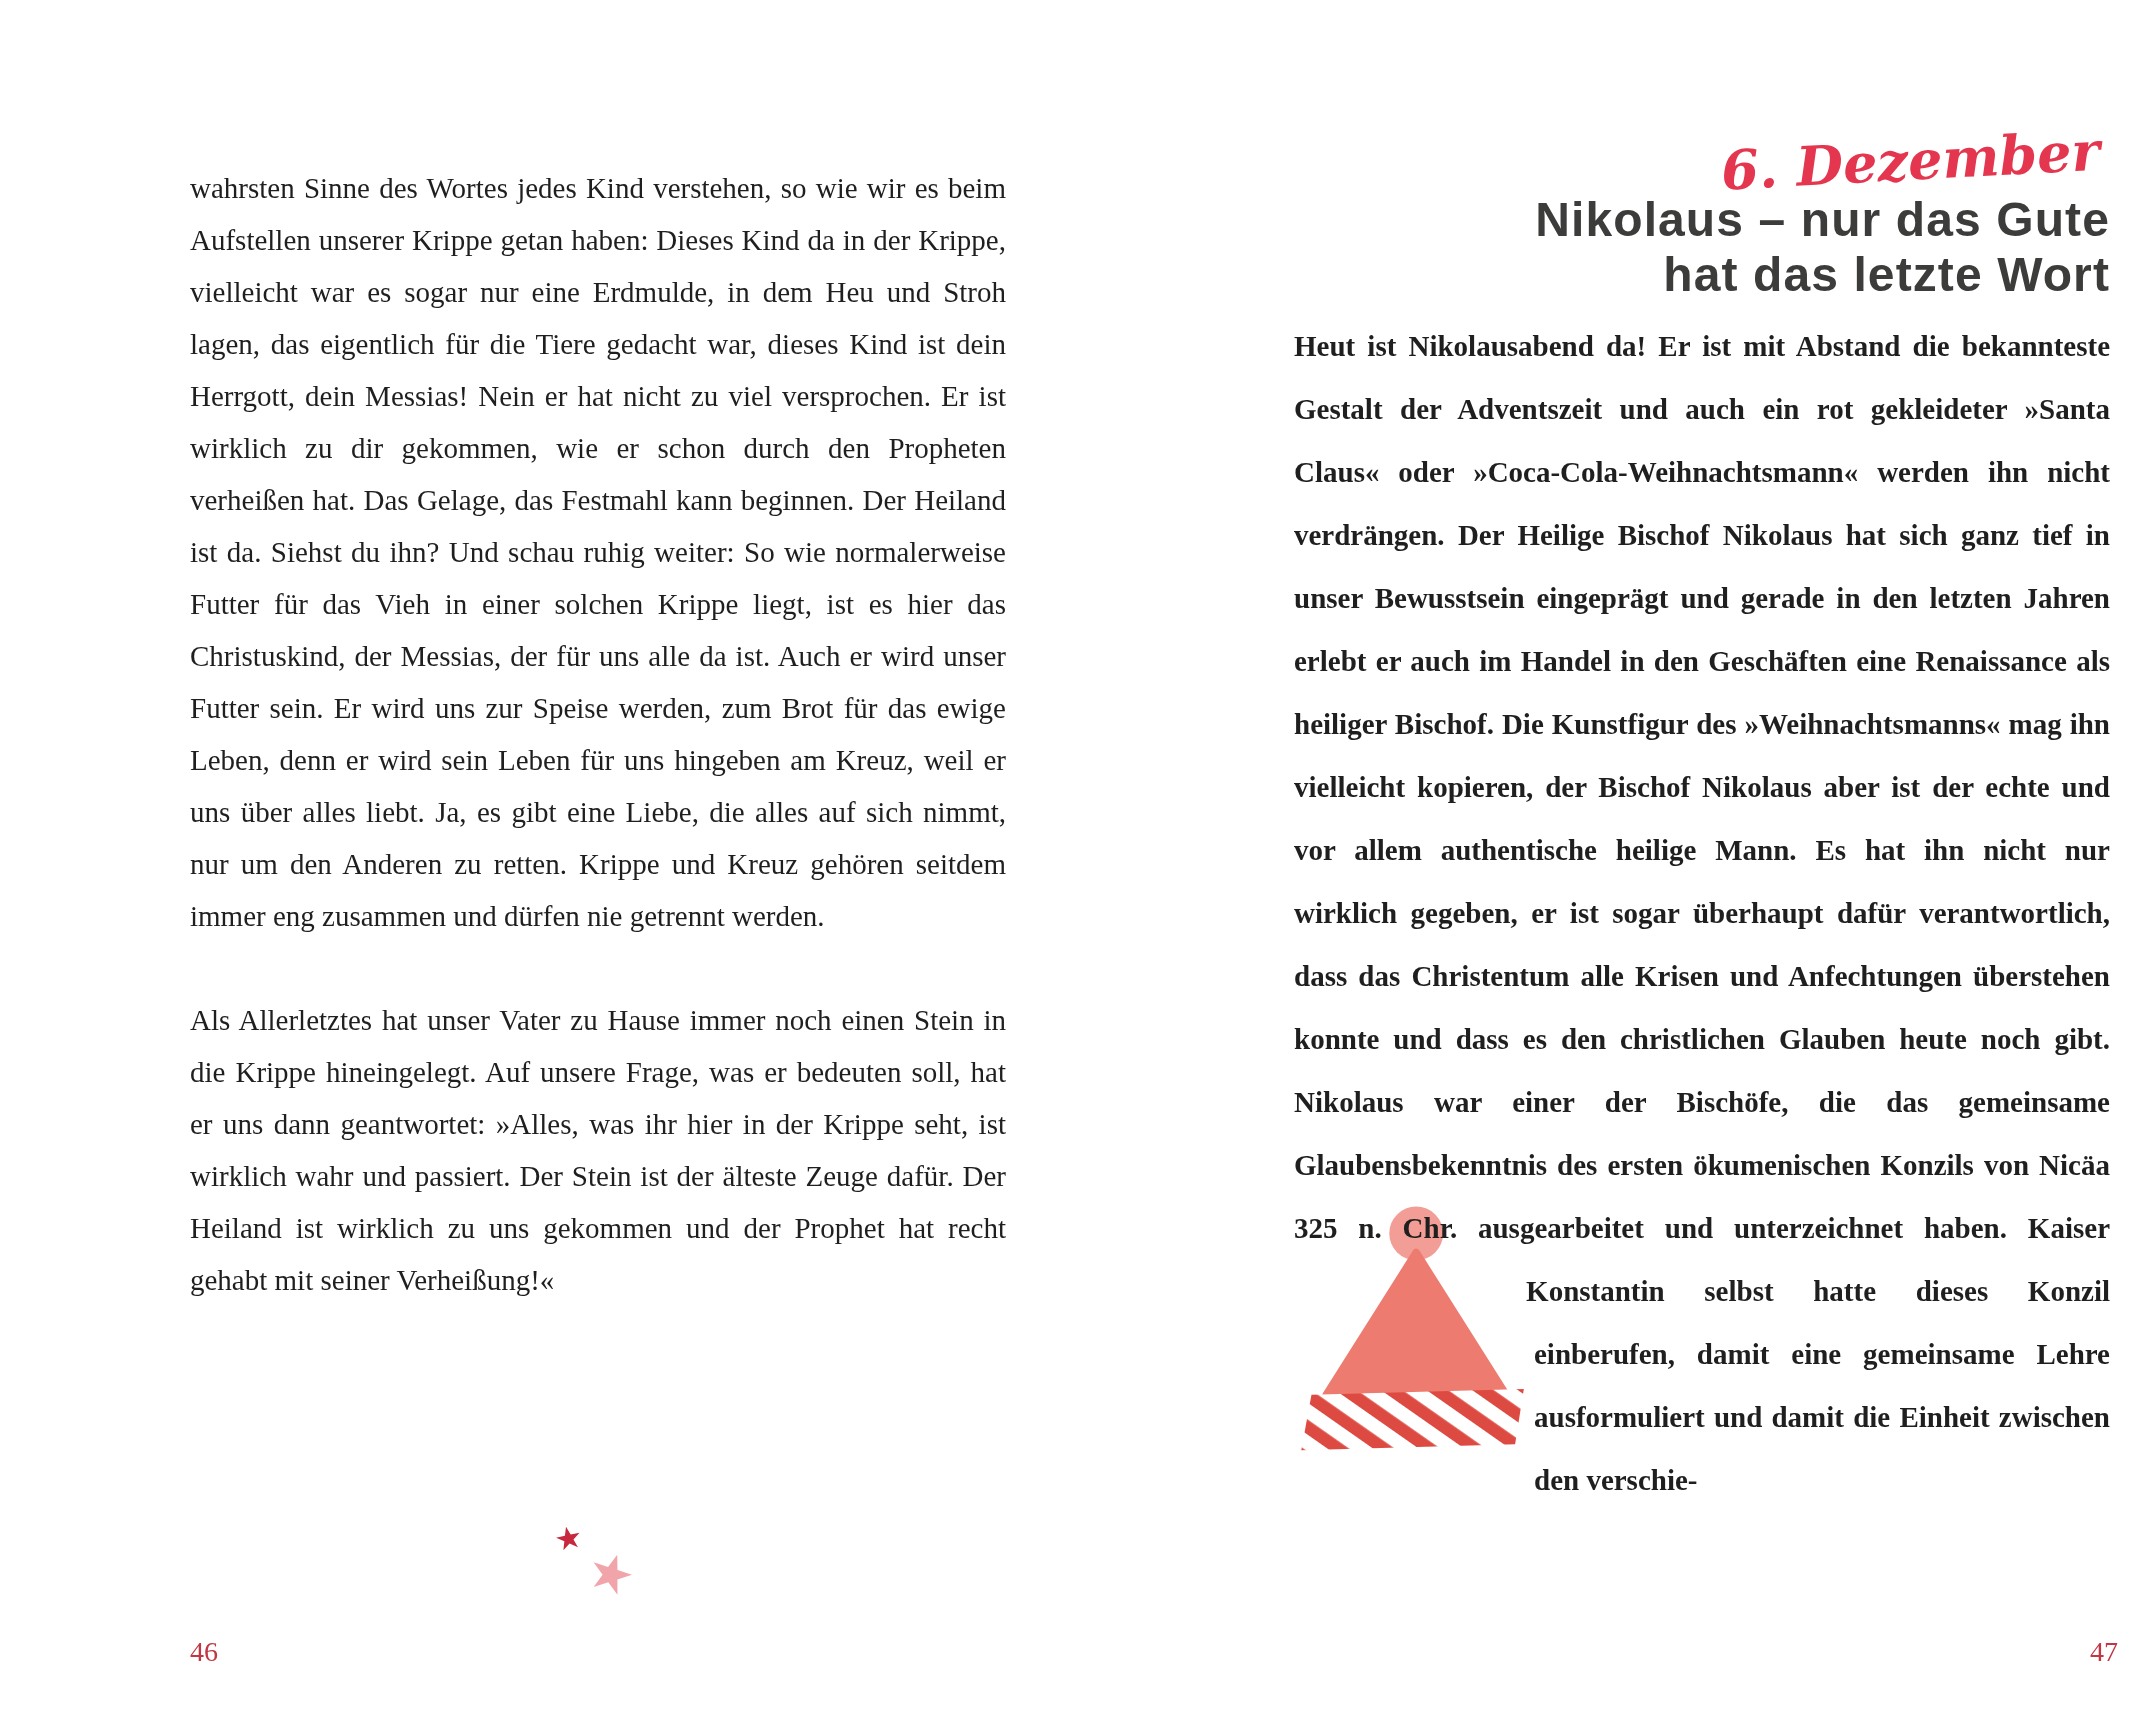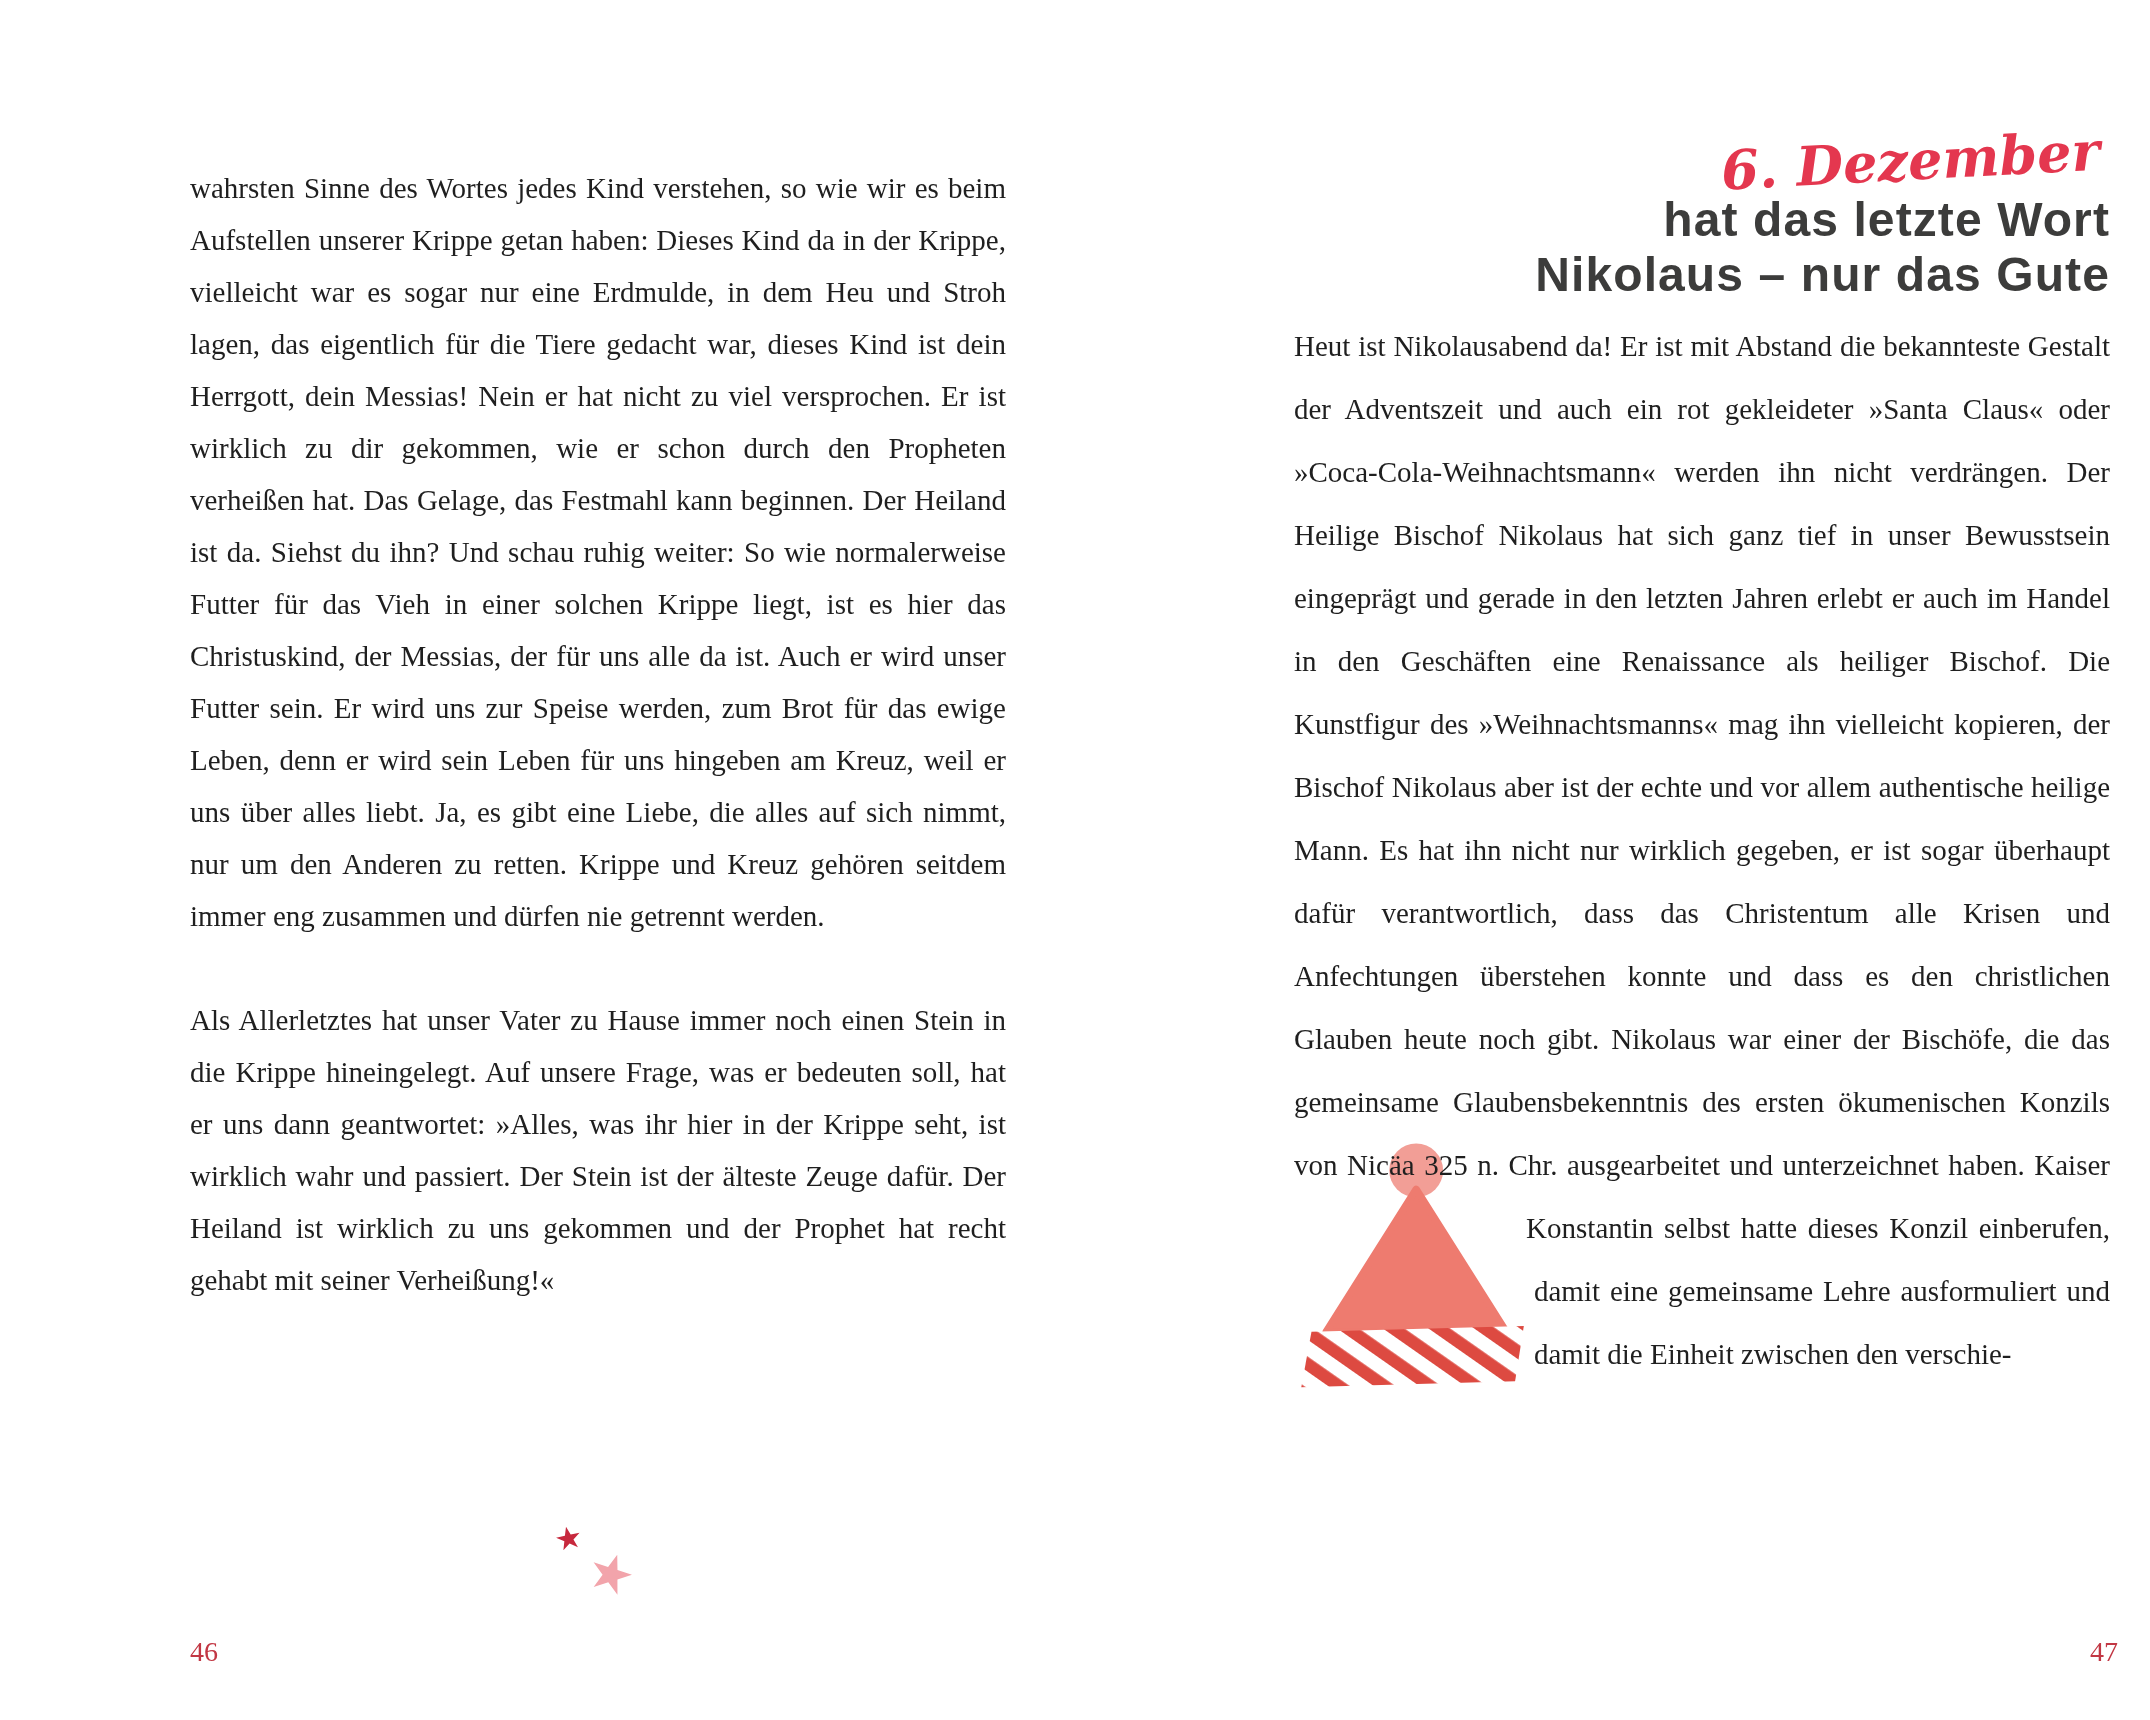--- a/index.html
+++ b/index.html
@@ -51,21 +51,21 @@
     font-family:"Liberation Sans", sans-serif;
     font-weight:700;
     font-size:48px;line-height:55px;
     letter-spacing:1.1px;
     color:#3c3c3b;
   }
   .title .tl{display:block;}
   .right-body{
     margin:13px 0 0 0;
     font-size:29px;line-height:63px;text-align:justify;
-    hyphens:auto;-webkit-hyphens:auto;
+    hyphens:auto;font-weight:bold;-webkit-hyphens:auto;
   }
   .hat-float{
     float:left;width:240px;height:251px;
     shape-outside:polygon(0% 0%, 64% 0%, 100% 74%, 100% 100%, 0% 100%);
     shape-margin:19px;
     margin-top:4.4px;
   }
   .hat-float svg{display:block;}
 </style>
 </head>
@@ -90,22 +90,22 @@
   <div class="page-num pn-left">46</div>
 </div>
 
 <div class="page right">
 
   <div class="right-col">
 
     <div class="date-heading">6. Dezember</div>
 
     <h1 class="title">
+      <span class="tl">Nikolaus – nur das Gute</span>
       <span class="tl">hat das letzte Wort</span>
-      <span class="tl">Nikolaus – nur das Gute</span>
     </h1>
 
     <p class="right-body"><span>Heut ist Nikolausabend da! Er ist mit Abstand die bekannteste Gestalt der Adventszeit und auch ein rot gekleideter »Santa Claus« oder »Coca-Cola-Weihnachtsmann« werden ihn nicht verdrängen. Der Heilige Bischof Nikolaus hat sich ganz tief in unser Bewusstsein eingeprägt und gerade in den letzten Jahren erlebt er auch im Handel in den Geschäften eine Renaissance als heiliger Bischof. Die Kunstfigur des »Weihnachtsmanns« mag ihn vielleicht kopieren, der Bischof Nikolaus aber ist der echte und vor allem authentische heilige Mann. Es hat ihn nicht nur wirklich gegeben, er ist sogar überhaupt dafür verantwortlich, dass das Christentum alle Krisen und Anfechtungen überstehen konnte und dass es den christlichen Glauben heute noch gibt. Nikolaus war einer der Bischöfe, die das gemeinsame Glaubensbekenntnis des ersten ökumenischen Konzils von Nicäa 325 n. Chr. ausgearbeitet </span><span class="hat-float">
           <svg viewBox="0 0 330 344" width="240" height="251" aria-hidden="true">
           <defs>
             <pattern id="brimStripes" width="36" height="36" patternUnits="userSpaceOnUse" patternTransform="rotate(-55)">
               <rect width="36" height="36" fill="#ffffff"></rect>
               <rect x="0" y="0" width="17" height="36" fill="#dd4a41"></rect>
             </pattern>
           </defs>

